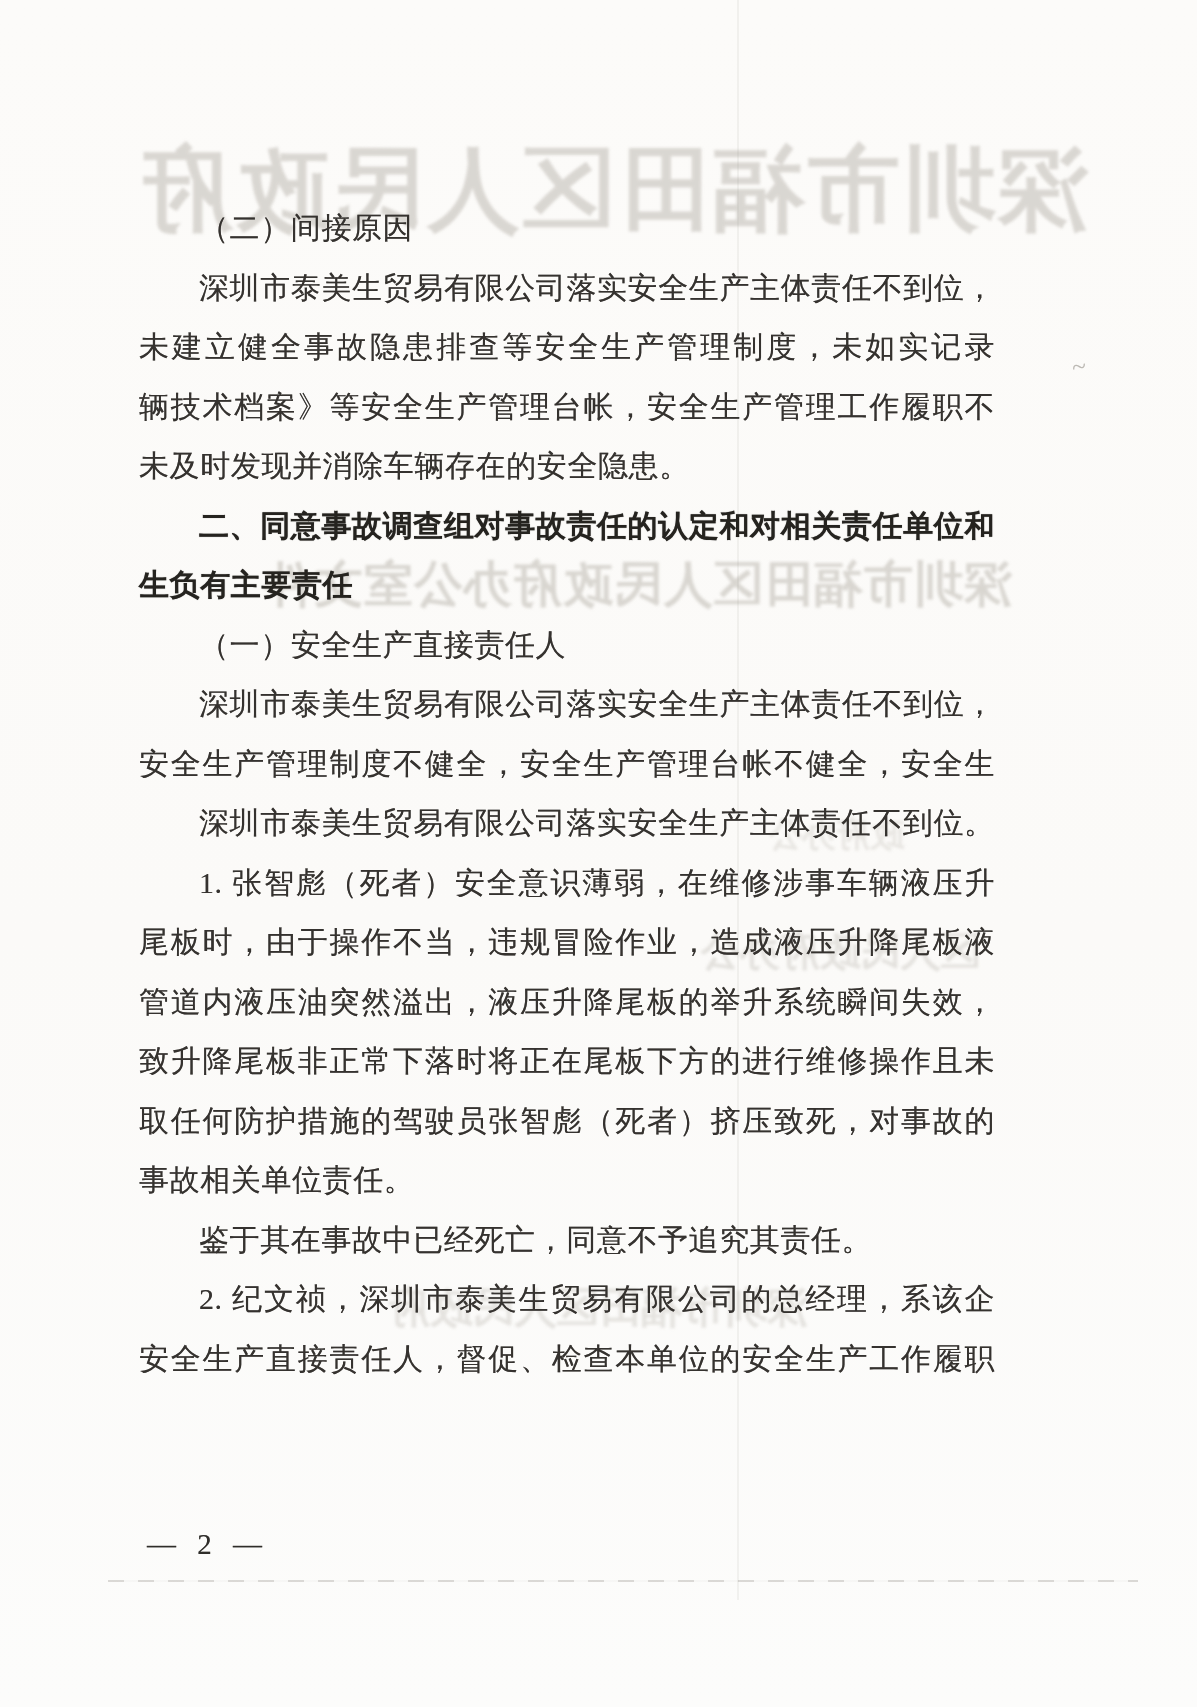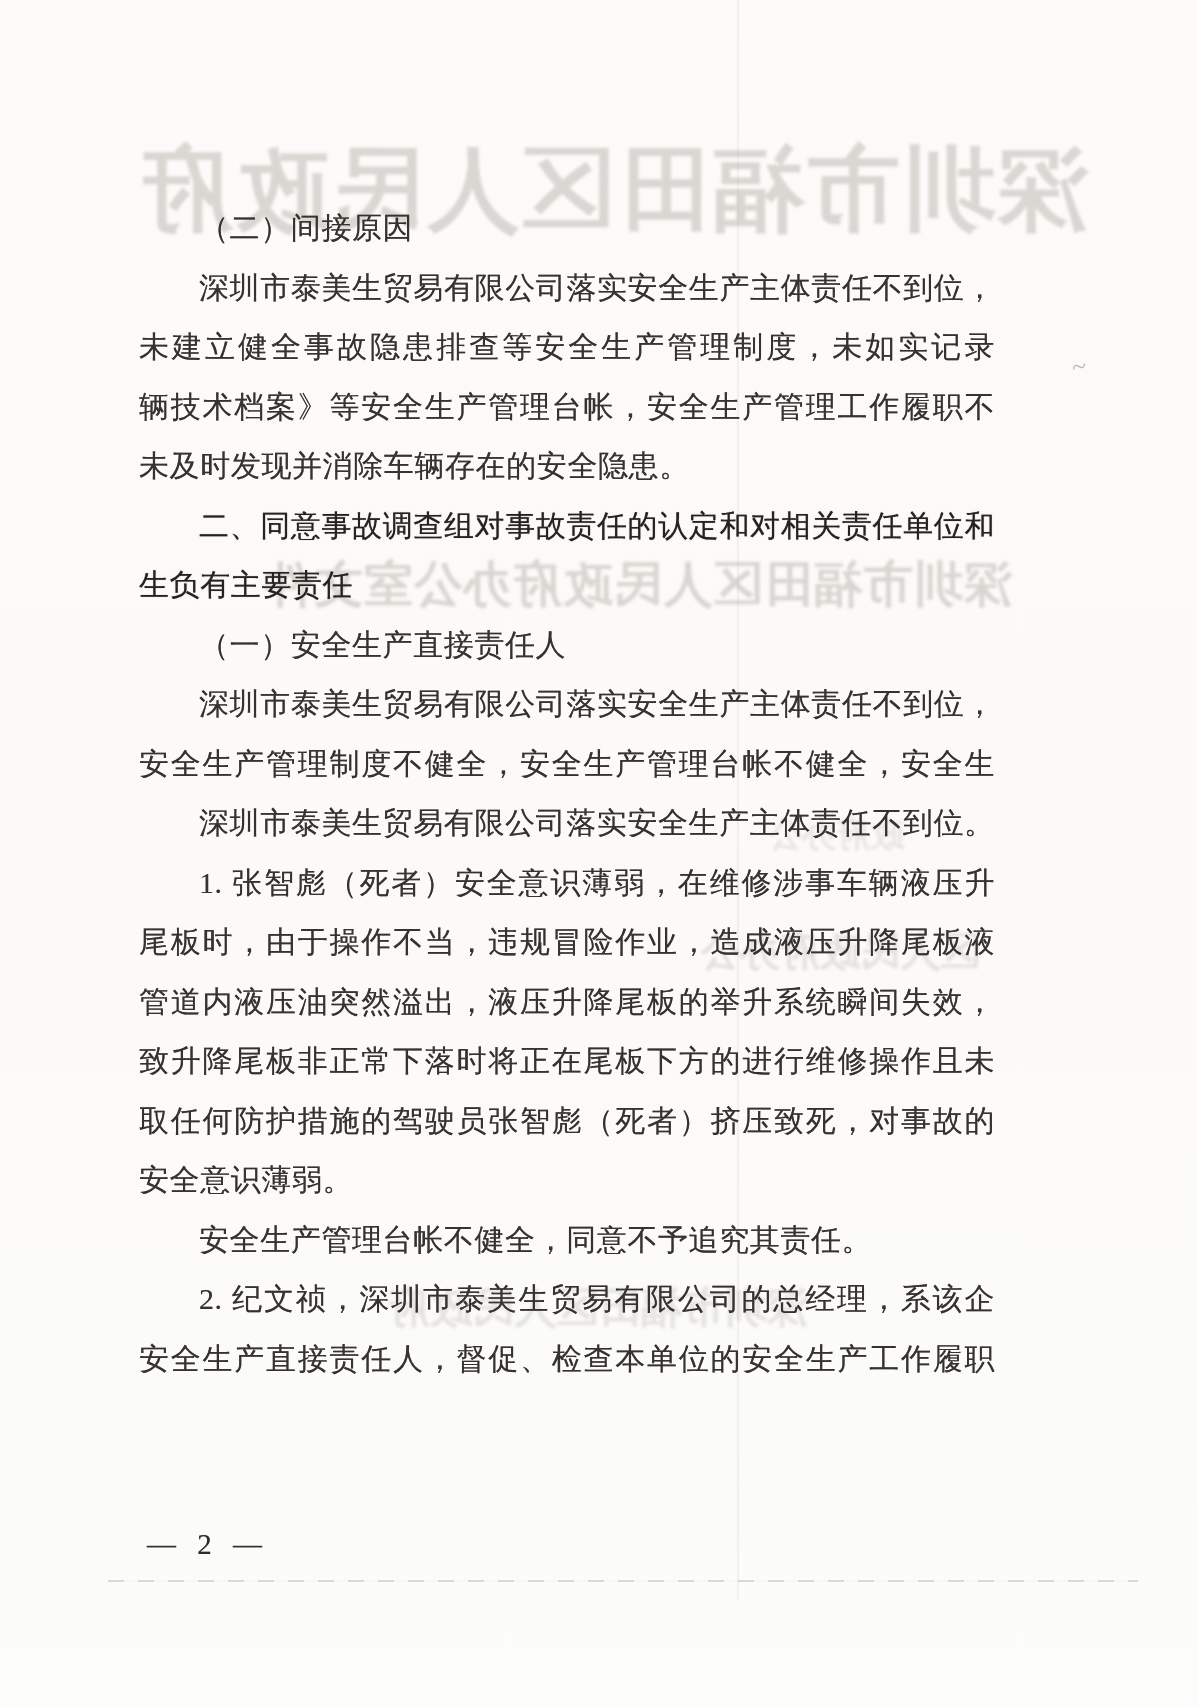--- a/index.html
+++ b/index.html
@@ -32,21 +32,21 @@
     white-space: normal;
     text-align: justify;
     -moz-text-align-last: justify;
     text-align-last: justify;
     text-justify: inter-ideograph;
     overflow: hidden;
   }
   .line.indent { padding-left: 60px; }
   .line.bold {
     font-family: "Liberation Sans", sans-serif;
-    font-weight: 400;
+    font-weight: 700;
     color: #25231f;
     text-shadow: 0 0 0.8px rgba(20,18,15,0.6);
   }
   
   .ghost {
     position: absolute;
     display: inline-block;
     font-family: "Liberation Sans", sans-serif;
     font-weight: 700;
     white-space: nowrap;
@@ -115,21 +115,21 @@
       <div class="line bold">生负有主要责任</div>
       <div class="line indent">（一）安全生产直接责任人</div>
       <div class="line indent fill">深圳市泰美生贸易有限公司落实安全生产主体责任不到位，</div>
       <div class="line fill">安全生产管理制度不健全，安全生产管理台帐不健全，安全生产</div>
       <div class="line indent">深圳市泰美生贸易有限公司落实安全生产主体责任不到位。</div>
       <div class="line indent fill">1. 张智彪（死者）安全意识薄弱，在维修涉事车辆液压升降</div>
       <div class="line fill">尾板时，由于操作不当，违规冒险作业，造成液压升降尾板液压</div>
       <div class="line fill">管道内液压油突然溢出，液压升降尾板的举升系统瞬间失效，导</div>
       <div class="line fill">致升降尾板非正常下落时将正在尾板下方的进行维修操作且未采</div>
       <div class="line fill">取任何防护措施的驾驶员张智彪（死者）挤压致死，对事故的发</div>
-      <div class="line">安全意识薄弱。</div>
-      <div class="line indent">安全生产管理台帐不健全，同意不予追究其责任。</div>
+      <div class="line">事故相关单位责任。</div>
+      <div class="line indent">鉴于其在事故中已经死亡，同意不予追究其责任。</div>
       <div class="line indent fill">2. 纪文祯，深圳市泰美生贸易有限公司的总经理，系该企业</div>
       <div class="line fill">安全生产直接责任人，督促、检查本单位的安全生产工作履职不</div>
     </div>
 
   <div class="page-number">— 2 —</div>
 
 </div>
 
 </body></html>

